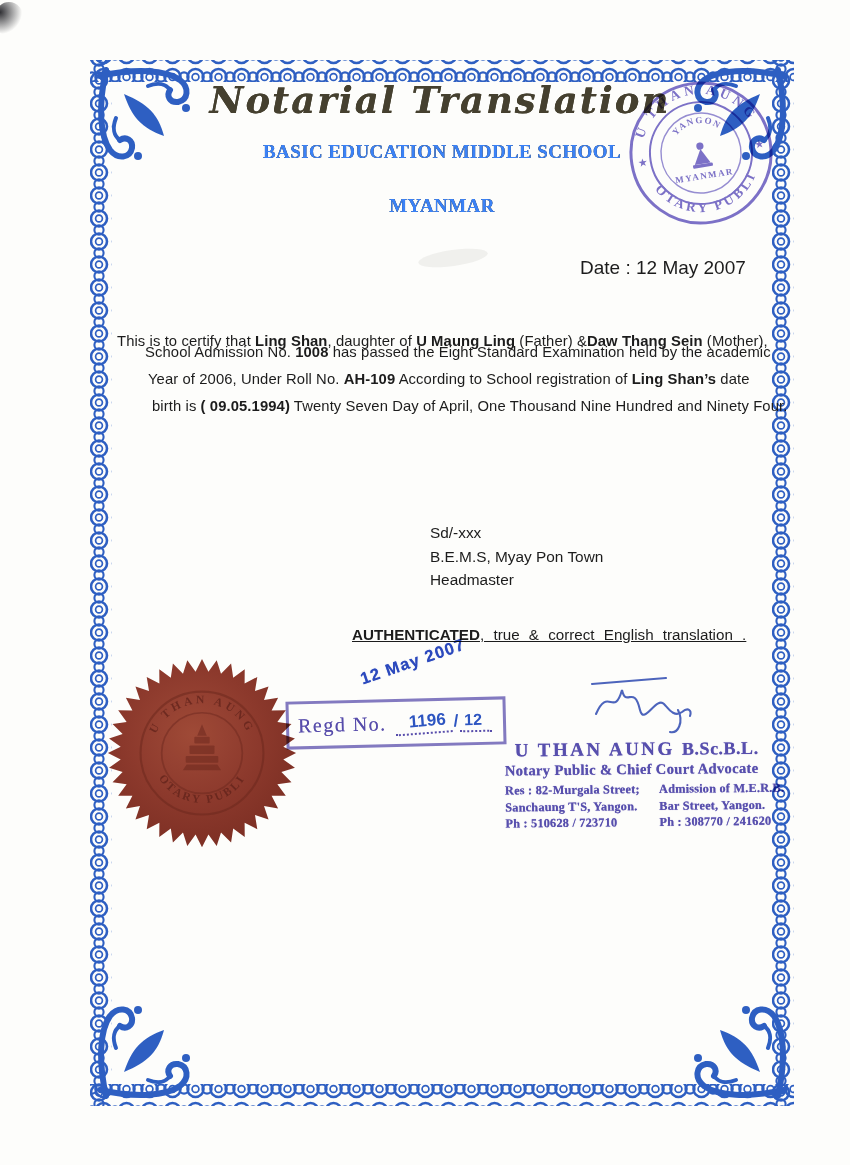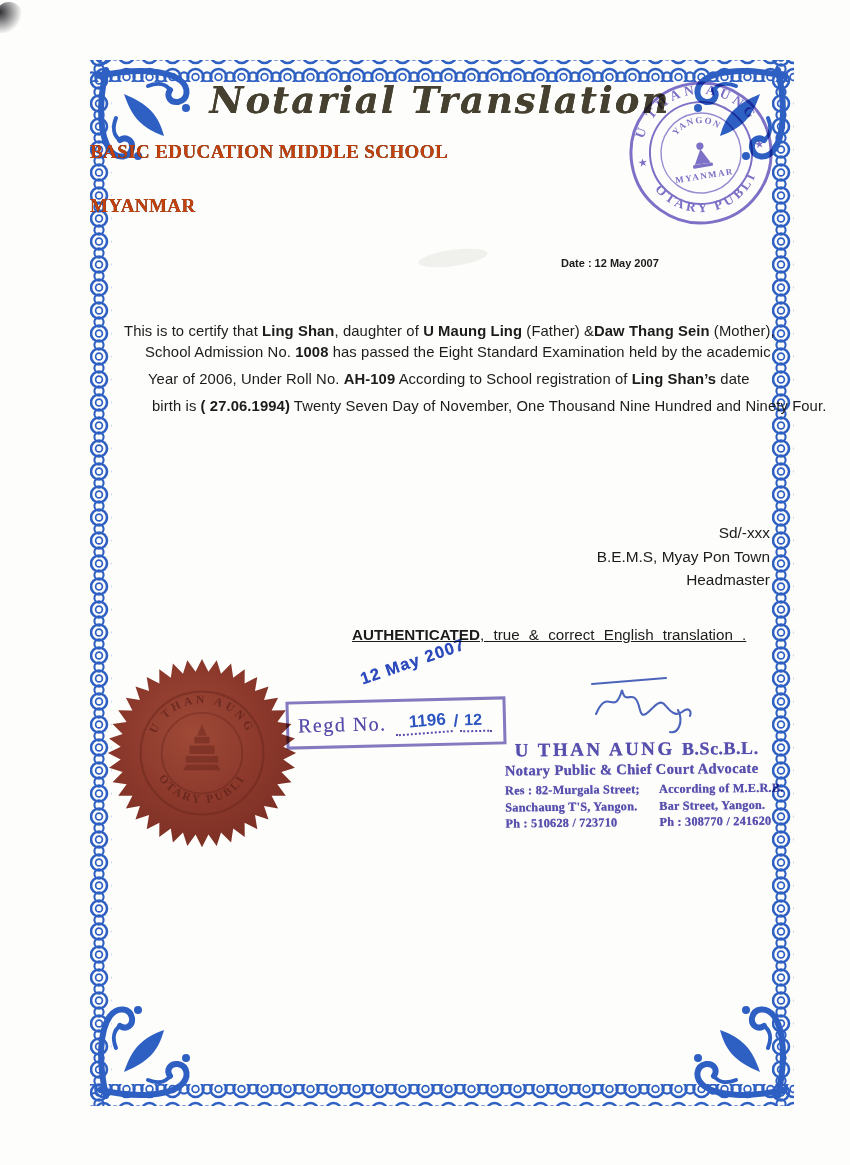--- a/index.html
+++ b/index.html
@@ -10,31 +10,31 @@
   
   .smudge-tl{position:absolute;left:-6px;top:2px;width:30px;height:34px;z-index:0;
      background:radial-gradient(ellipse at 20% 30%, rgba(25,25,30,.9), rgba(25,25,30,0) 65%);
      border-radius:50%;}
   .smudge-mid{position:absolute;left:418px;top:250px;width:70px;height:16px;border-radius:50%;
      background:rgba(160,160,158,.14);transform:rotate(-8deg);z-index:2;}
   
   .title{position:absolute;left:140px;top:78px;width:600px;text-align:center;z-index:3;
      font-family:"DejaVu Serif",serif;font-style:italic;font-weight:700;font-size:37px;
      color:#45402f;letter-spacing:2px;text-shadow:0 0 .6px #45402f;}
-  .school{position:absolute;left:90px;width:704px;text-align:left;z-index:3;
-     font-family:"Liberation Serif",serif;font-weight:700;font-size:19px;color:#c2410c;
+  .school{position:absolute;left:90px;width:704px;text-align:center;z-index:3;
+     font-family:"Liberation Serif",serif;font-weight:700;font-size:19px;color:#3b82f6;
      letter-spacing:.4px;text-shadow:0 0 .4px #121212;}
   .s1{top:141px;} .s2{top:168px;} .s3{top:195px;}
-  .date-line{position:absolute;left:561px;top:257px;z-index:3;font-weight:700;font-size:11px;}
+  .date-line{position:absolute;left:580px;top:257px;z-index:3;font-weight:400;font-size:19px;}
   
   .body-line{position:absolute;z-index:3;font-size:14.8px;letter-spacing:.1px;}
-  .bl1{left:117px;top:323px;margin-left:7px;} .bl2{left:145px;top:344px;} .bl3{left:148px;top:371px;} .bl4{left:152px;top:398px;}
+  .bl1{left:117px;top:333px;} .bl2{left:145px;top:344px;} .bl3{left:148px;top:371px;} .bl4{left:152px;top:398px;}
   .b{font-weight:700;}
   
-  .sig-block{position:absolute;left:430px;top:521px;width:340px;text-align:right;z-index:3;
+  .sig-block{position:absolute;left:430px;top:521px;width:340px;text-align:left;z-index:3;
      font-size:15.4px;line-height:23.5px;}
   .auth-line{position:absolute;left:352px;top:626px;z-index:3;font-size:15.2px;word-spacing:5px;text-decoration:underline;}
   
   .round-stamp{position:absolute;left:624px;top:78px;z-index:5;opacity:.9;mix-blend-mode:multiply;
      transform:rotate(-9deg);}
   .seal{position:absolute;left:106px;top:649px;z-index:4;mix-blend-mode:multiply;}
   .date-stamp{position:absolute;left:358px;top:652px;z-index:6;transform:rotate(-19deg);
      color:#2b49c0;font-weight:700;font-size:16.5px;letter-spacing:1.2px;mix-blend-mode:multiply;
      text-shadow:0 0 .7px rgba(43,73,192,.8);}
   .regd-stamp{position:absolute;left:286px;top:699px;width:196px;height:42px;z-index:6;
@@ -108,21 +108,21 @@
   <div class="body-line bl1">
     <span>This is to certify that </span><span class="b">Ling Shan</span><span>, daughter of </span><span class="b">U Maung Ling</span><span> (Father) &amp;</span><span class="b">Daw Thang Sein</span><span> (Mother),</span>
   </div>
   <div class="body-line bl2">
     <span>School Admission No. </span><span class="b">1008</span><span> has passed the Eight Standard Examination held by the academic</span>
   </div>
   <div class="body-line bl3">
     <span>Year of 2006, Under Roll No. </span><span class="b">AH-109</span><span> According to School registration of </span><span class="b">Ling Shan’s</span><span> date</span>
   </div>
   <div class="body-line bl4">
-    <span>birth is </span><span class="b">( 27.06.1994)</span><span> Twenty Seven Day of November, One Thousand Nine Hundred and Ninety Four.</span>
+    <span>birth is </span><span class="b">( 09.05.1994)</span><span> Twenty Seven Day of April, One Thousand Nine Hundred and Ninety Four.</span>
   </div>
 
   <div class="sig-block">
     <div>Sd/-xxx</div>
     <div>B.E.M.S, Myay Pon Town</div>
     <div>Headmaster</div>
   </div>
 
   <div class="auth-line">
     <span class="b">AUTHENTICATED</span><span>, true &amp; correct English translation .</span>
@@ -204,21 +204,21 @@
   </svg>
 
   <div class="notary-block">
     <div class="n-name">
       <span>U THAN AUNG</span>
       <span class="n-degree">B.Sc.B.L.</span>
     </div>
     <div class="n-title">Notary Public &amp; Chief Court Advocate</div>
     <div class="n-grid">
       <span>Res : 82-Murgala Street;</span>
-      <span>According of M.E.R.B.</span>
+      <span>Admission of M.E.R.B.</span>
       <span>Sanchaung T'S, Yangon.</span>
       <span>Bar Street, Yangon.</span>
       <span>Ph : 510628 / 723710</span>
       <span>Ph : 308770 / 241620</span>
     </div>
   </div>
 
 </div>
 
 </body></html>

